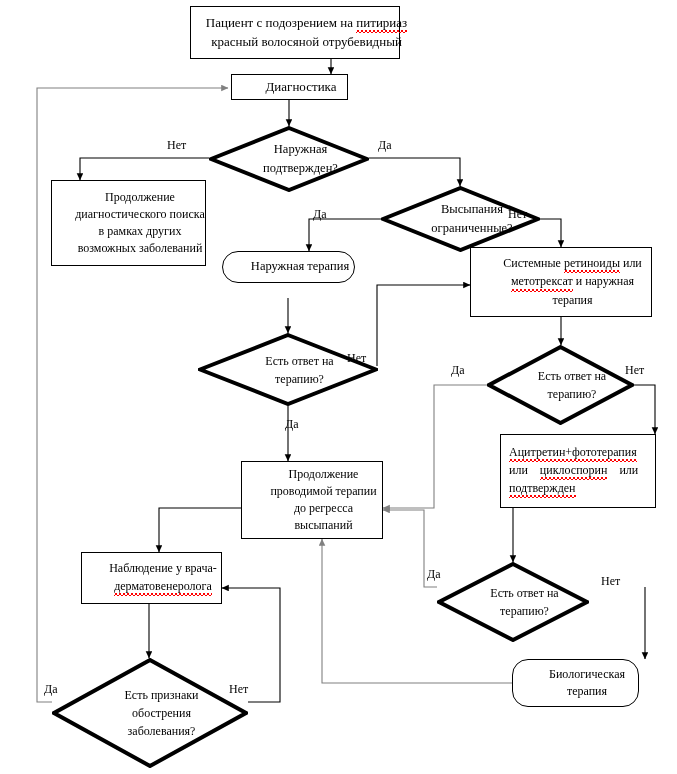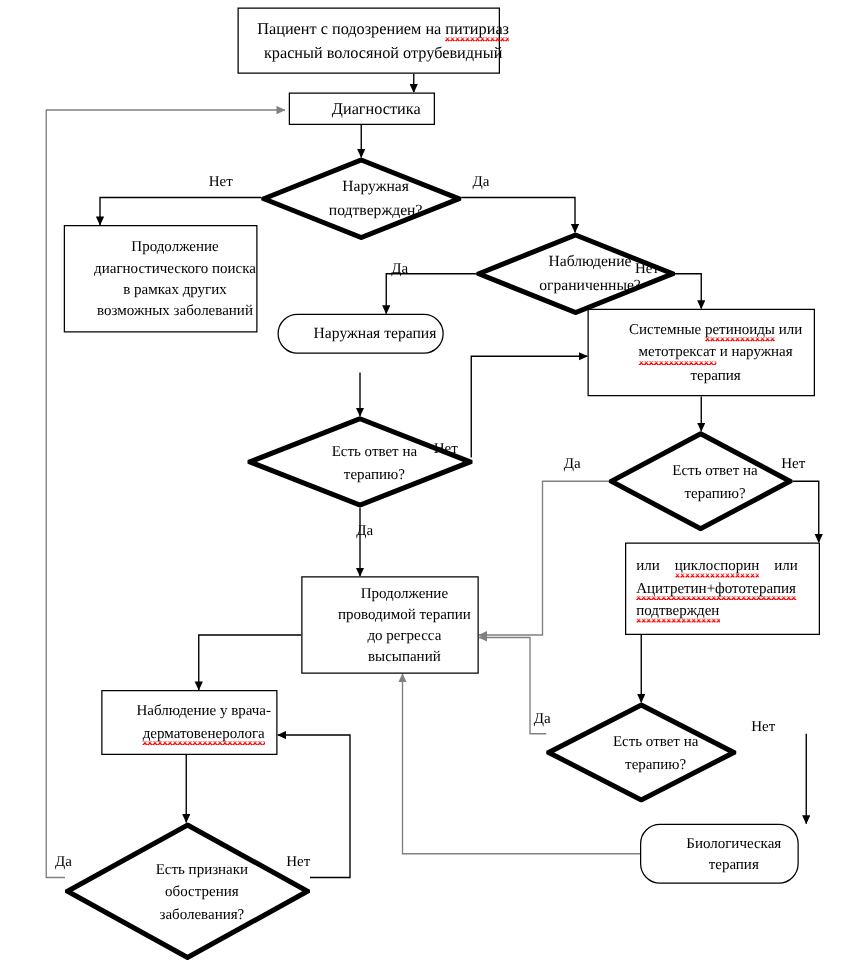--- a/index.html
+++ b/index.html
@@ -160,21 +160,21 @@
     <span class="ln">диагностического поиска</span>
     <span class="ln">в рамках других</span>
     <span class="ln">возможных заболеваний</span>
   </div>
 
   <div class="node dia f125" style="left:381px;top:186px;width:159px;height:66px;">
     <svg class="dshape" viewBox="0 0 159 66" preserveAspectRatio="none">
       <polygon points="79.5,2 157,33 79.5,64 2,33" fill="#fff" stroke="#000" stroke-width="4" vector-effect="non-scaling-stroke"></polygon>
     </svg>
     <div class="dtext">
-      <span class="ln">Наблюдение</span>
+      <span class="ln">Высыпания</span>
       <span class="ln">ограниченные?</span>
     </div>
   </div>
 
   <div class="node box f125" style="left:222px;top:251px;width:133px;height:32px;border-radius:21px;">
     <span class="ln">Наружная терапия</span>
   </div>
 
   <div class="node box f12" style="left:470px;top:247px;width:182px;height:70px;">
     <span class="ln">Системные <span class="sq">ретиноиды</span> или</span>
@@ -196,22 +196,22 @@
     <svg class="dshape" viewBox="0 0 147 80" preserveAspectRatio="none">
       <polygon points="73.5,2 145,40 73.5,78 2,40" fill="#fff" stroke="#000" stroke-width="4" vector-effect="non-scaling-stroke"></polygon>
     </svg>
     <div class="dtext">
       <span class="ln">Есть ответ на</span>
       <span class="ln">терапию?</span>
     </div>
   </div>
 
   <div class="node box f12" style="left:500px;top:434px;width:156px;height:74px;align-items:flex-start;padding-left:8px;">
+    <span class="ln"><span class="sq">Ацитретин+фототерапия</span></span>
     <span class="ln">или&nbsp;&nbsp;&nbsp;&nbsp;<span class="sq">циклоспорин</span>&nbsp;&nbsp;&nbsp;&nbsp;или</span>
-    <span class="ln"><span class="sq">Ацитретин+фототерапия</span></span>
     <span class="ln"><span class="sq">подтвержден</span></span>
   </div>
 
   <div class="node dia f12" style="left:437px;top:562px;width:152px;height:80px;">
     <svg class="dshape" viewBox="0 0 152 80" preserveAspectRatio="none">
       <polygon points="76,2 150,40 76,78 2,40" fill="#fff" stroke="#000" stroke-width="4" vector-effect="non-scaling-stroke"></polygon>
     </svg>
     <div class="dtext">
       <span class="ln">Есть ответ на</span>
       <span class="ln">терапию?</span>

